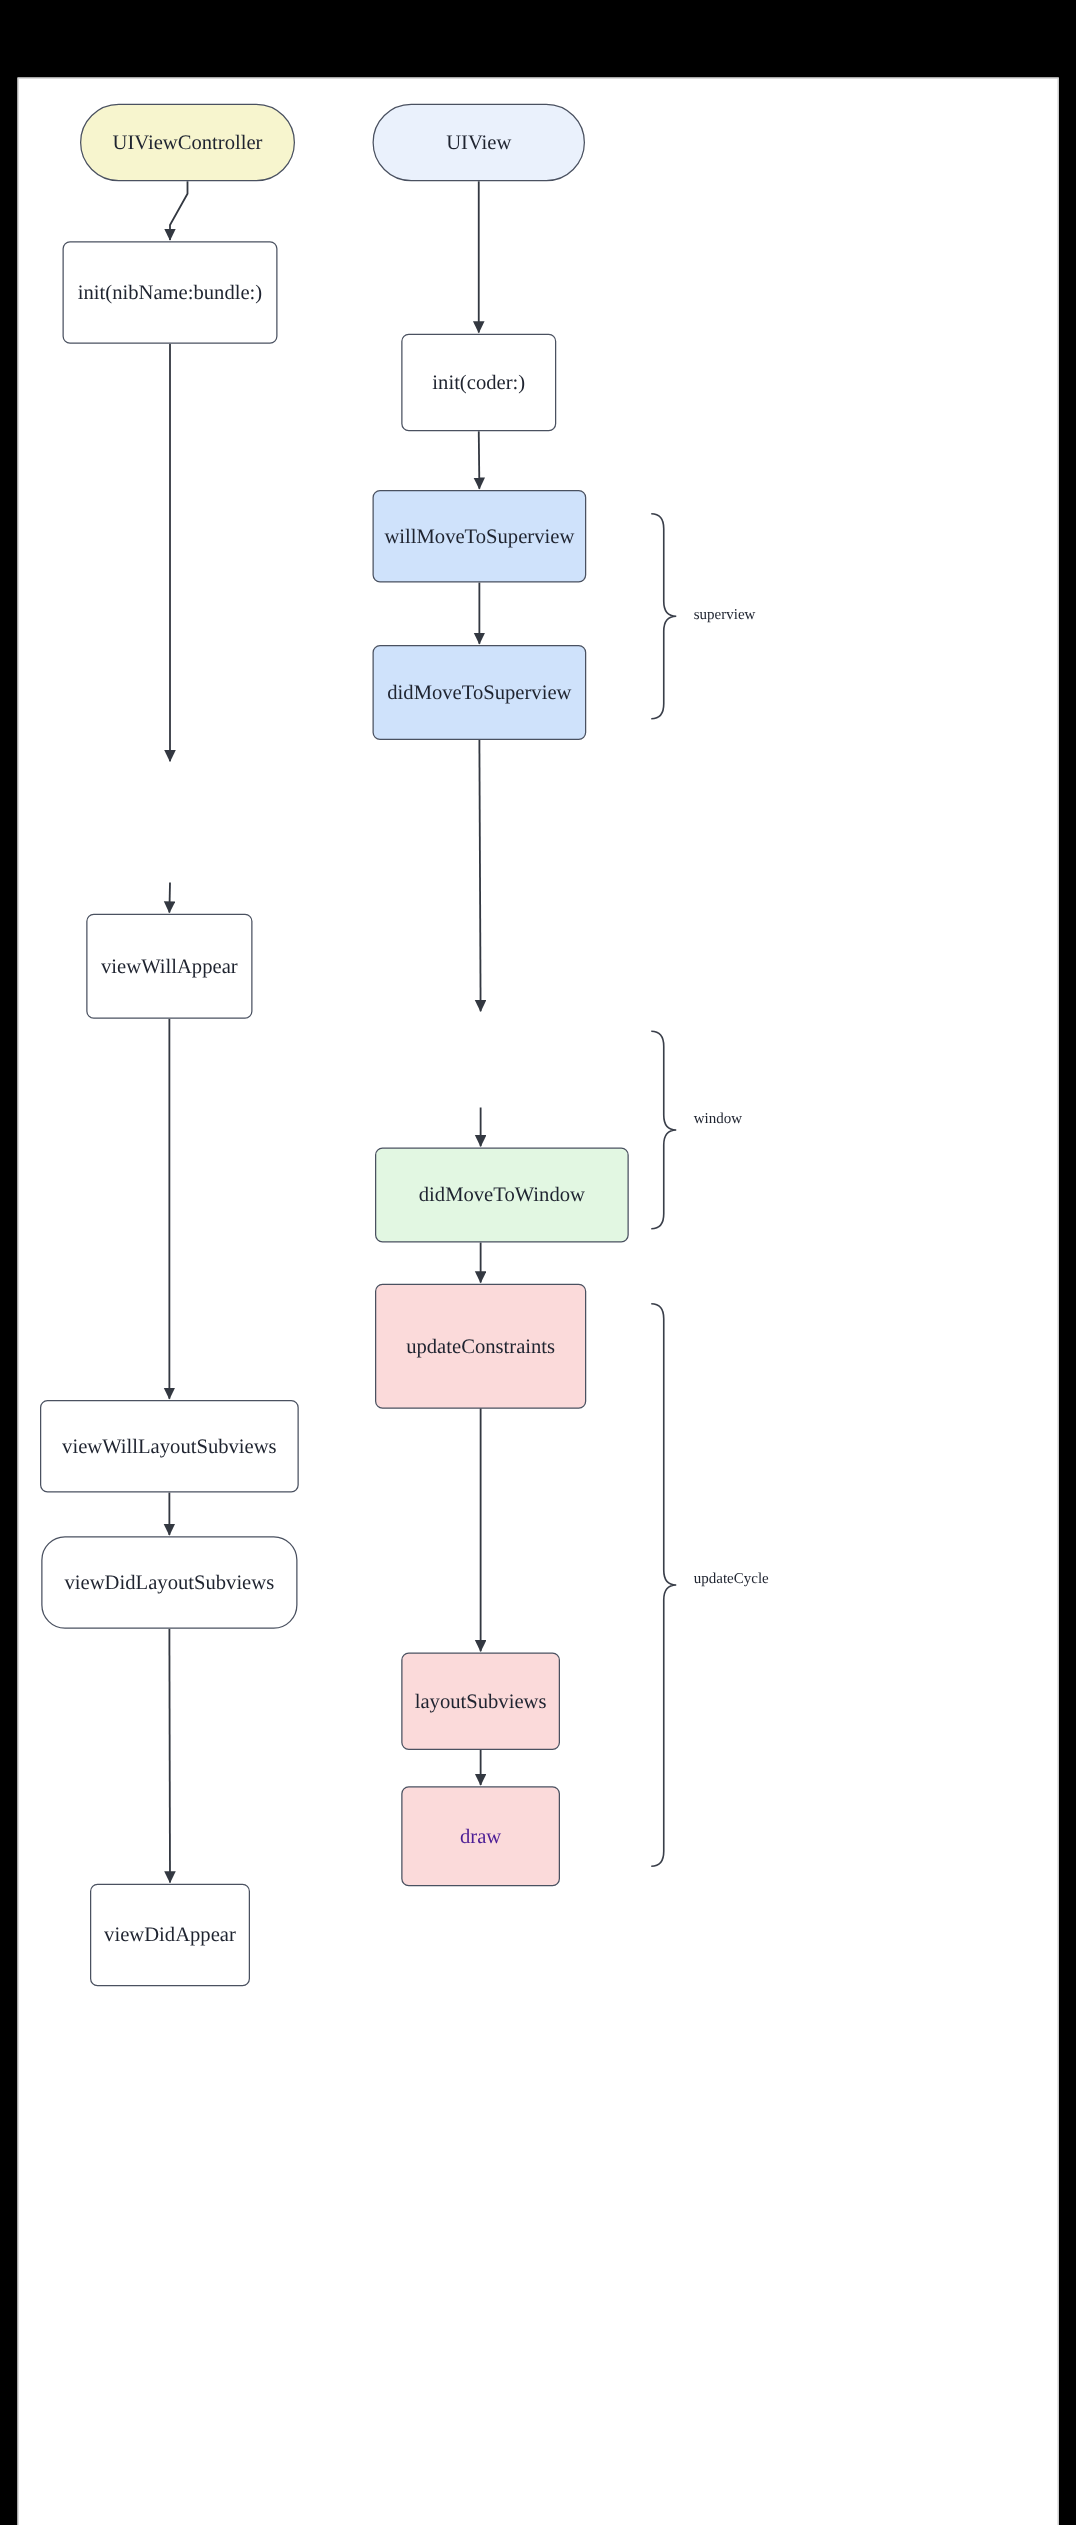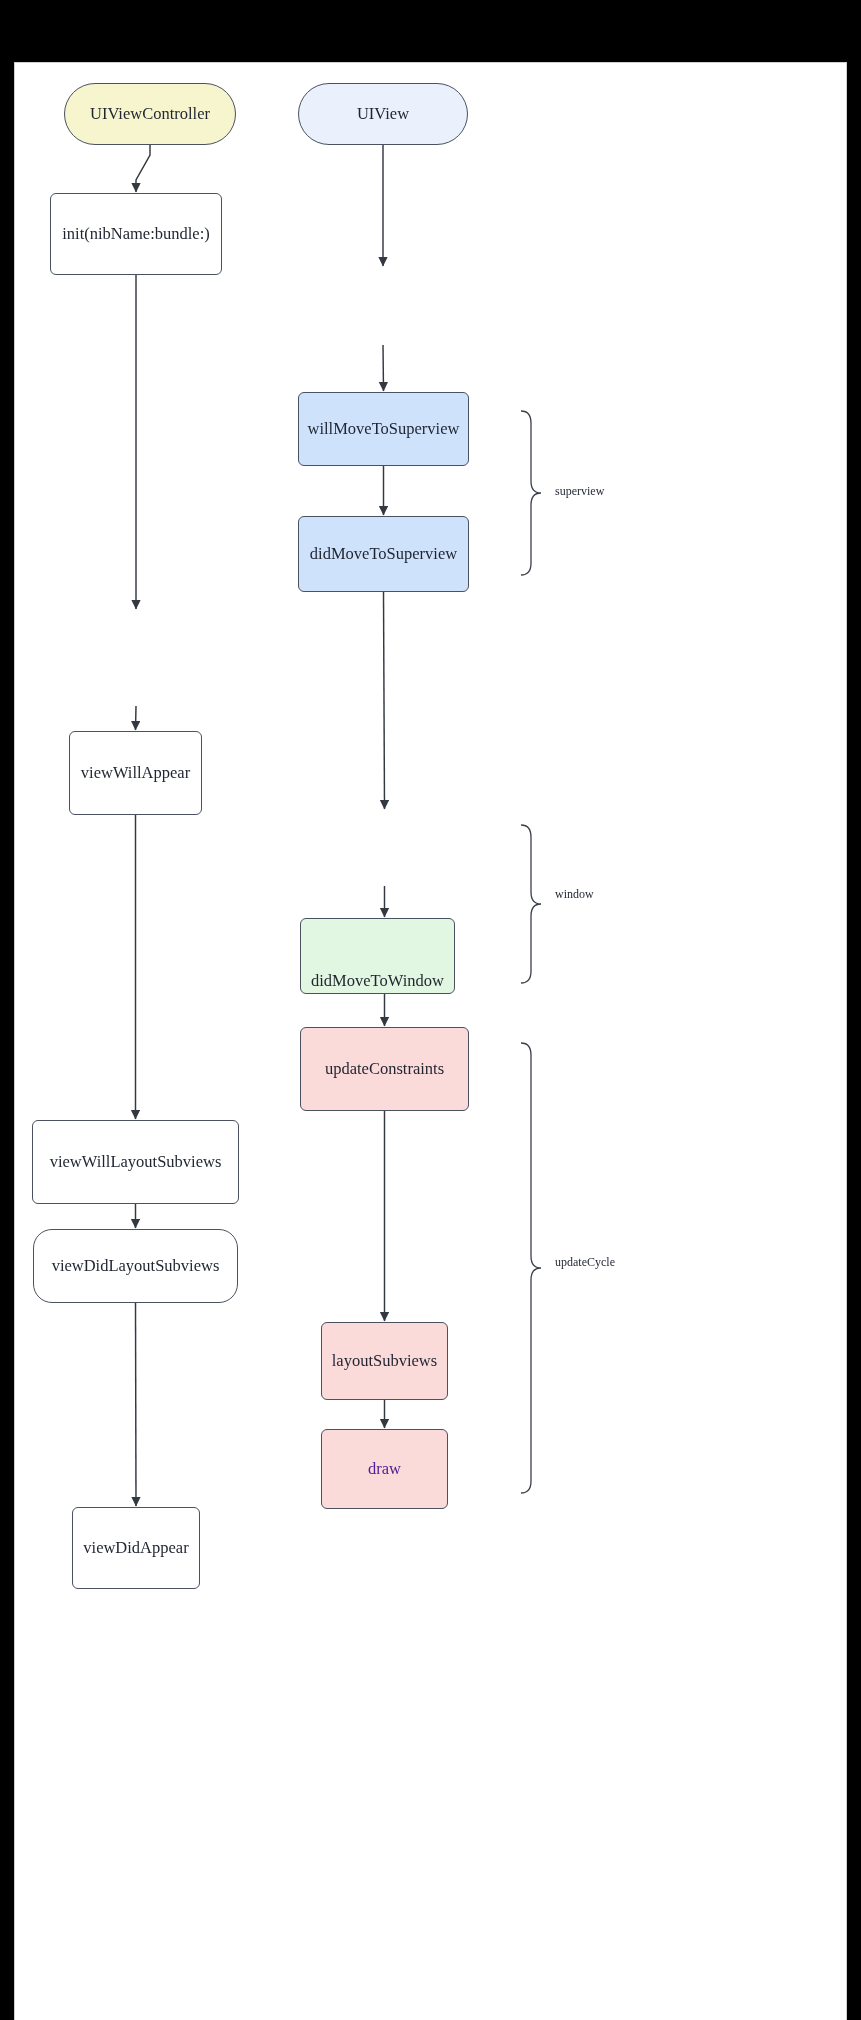--- a/index.html
+++ b/index.html
@@ -99,43 +99,46 @@
 
     <div class="node stadium" style="left: 49px; top: 20px; width: 172px; height: 62px; background: rgb(247, 245, 206); border-color: rgb(74, 81, 96); color: rgb(31, 36, 48);">
       <span>UIViewController</span>
     </div>
     <div class="node" style="left: 35px; top: 130px; width: 172px; height: 82px; background: rgb(255, 255, 255); border-color: rgb(74, 81, 96); color: rgb(31, 36, 48);">
       <span>init(nibName:bundle:)</span>
     </div>
     <div class="node" style="left: 54px; top: 668px; width: 133px; height: 84px; background: rgb(255, 255, 255); border-color: rgb(74, 81, 96); color: rgb(31, 36, 48);">
       <span>viewWillAppear</span>
     </div>
-    <div class="node" style="left: 17px; top: 1057px; width: 207px; height: 84px; background: rgb(255, 255, 255); border-color: rgb(74, 81, 96); color: rgb(31, 36, 48);">
+    <div class="node" style="left: 17px; top: 1057px; width: 207px; height: 74px; background: rgb(255, 255, 255); border-color: rgb(74, 81, 96); color: rgb(31, 36, 48);">
       <span>viewWillLayoutSubviews</span>
     </div>
     <div class="node" style="left: 18px; top: 1166px; width: 205px; height: 74px; background: rgb(255, 255, 255); border-color: rgb(74, 81, 96); color: rgb(31, 36, 48); border-radius: 19px;">
       <span>viewDidLayoutSubviews</span>
     </div>
     <div class="node" style="left: 57px; top: 1444px; width: 128px; height: 82px; background: rgb(255, 255, 255); border-color: rgb(74, 81, 96); color: rgb(31, 36, 48);">
       <span>viewDidAppear</span>
     </div>
 
     <div class="node stadium" style="left: 283px; top: 20px; width: 170px; height: 62px; background: rgb(234, 241, 252); border-color: rgb(74, 81, 96); color: rgb(31, 36, 48);">
       <span>UIView</span>
     </div>
+    <div class="node" style="left: 306px; top: 204px; width: 124px; height: 78px; background: rgb(255, 255, 255); border-color: rgb(74, 81, 96); color: rgb(31, 36, 48);">
+      <span>init(coder:)</span>
+    </div>
     <div class="node" style="left: 283px; top: 329px; width: 171px; height: 74px; background: rgb(207, 226, 251); border-color: rgb(74, 81, 96); color: rgb(31, 36, 48);">
       <span>willMoveToSuperview</span>
     </div>
     <div class="node" style="left: 283px; top: 453px; width: 171px; height: 76px; background: rgb(207, 226, 251); border-color: rgb(74, 81, 96); color: rgb(31, 36, 48);">
       <span>didMoveToSuperview</span>
     </div>
-    <div class="node" style="left: 285px; top: 855px; width: 155px; height: 76px; background: rgb(226, 247, 226); border-color: rgb(74, 81, 96); color: rgb(31, 36, 48); align-items: flex-end;">
+    <div class="node" style="left: 285px; top: 855px; width: 203px; height: 76px; background: rgb(226, 247, 226); border-color: rgb(74, 81, 96); color: rgb(31, 36, 48);">
       <span>didMoveToWindow</span>
     </div>
-    <div class="node" style="left: 285px; top: 964px; width: 169px; height: 84px; background: rgb(251, 218, 218); border-color: rgb(74, 81, 96); color: rgb(31, 36, 48);">
+    <div class="node" style="left: 285px; top: 964px; width: 169px; height: 100px; background: rgb(251, 218, 218); border-color: rgb(74, 81, 96); color: rgb(31, 36, 48);">
       <span>updateConstraints</span>
     </div>
     <div class="node" style="left: 306px; top: 1259px; width: 127px; height: 78px; background: rgb(251, 218, 218); border-color: rgb(74, 81, 96); color: rgb(31, 36, 48);">
       <span>layoutSubviews</span>
     </div>
     <div class="node" style="left: 306px; top: 1366px; width: 127px; height: 80px; background: rgb(251, 218, 218); border-color: rgb(74, 81, 96); color: #4c1d95;">
       <span>draw</span>
     </div>
 
     <div class="bracket-label" style="left: 540px; top: 421px;">superview</div>

